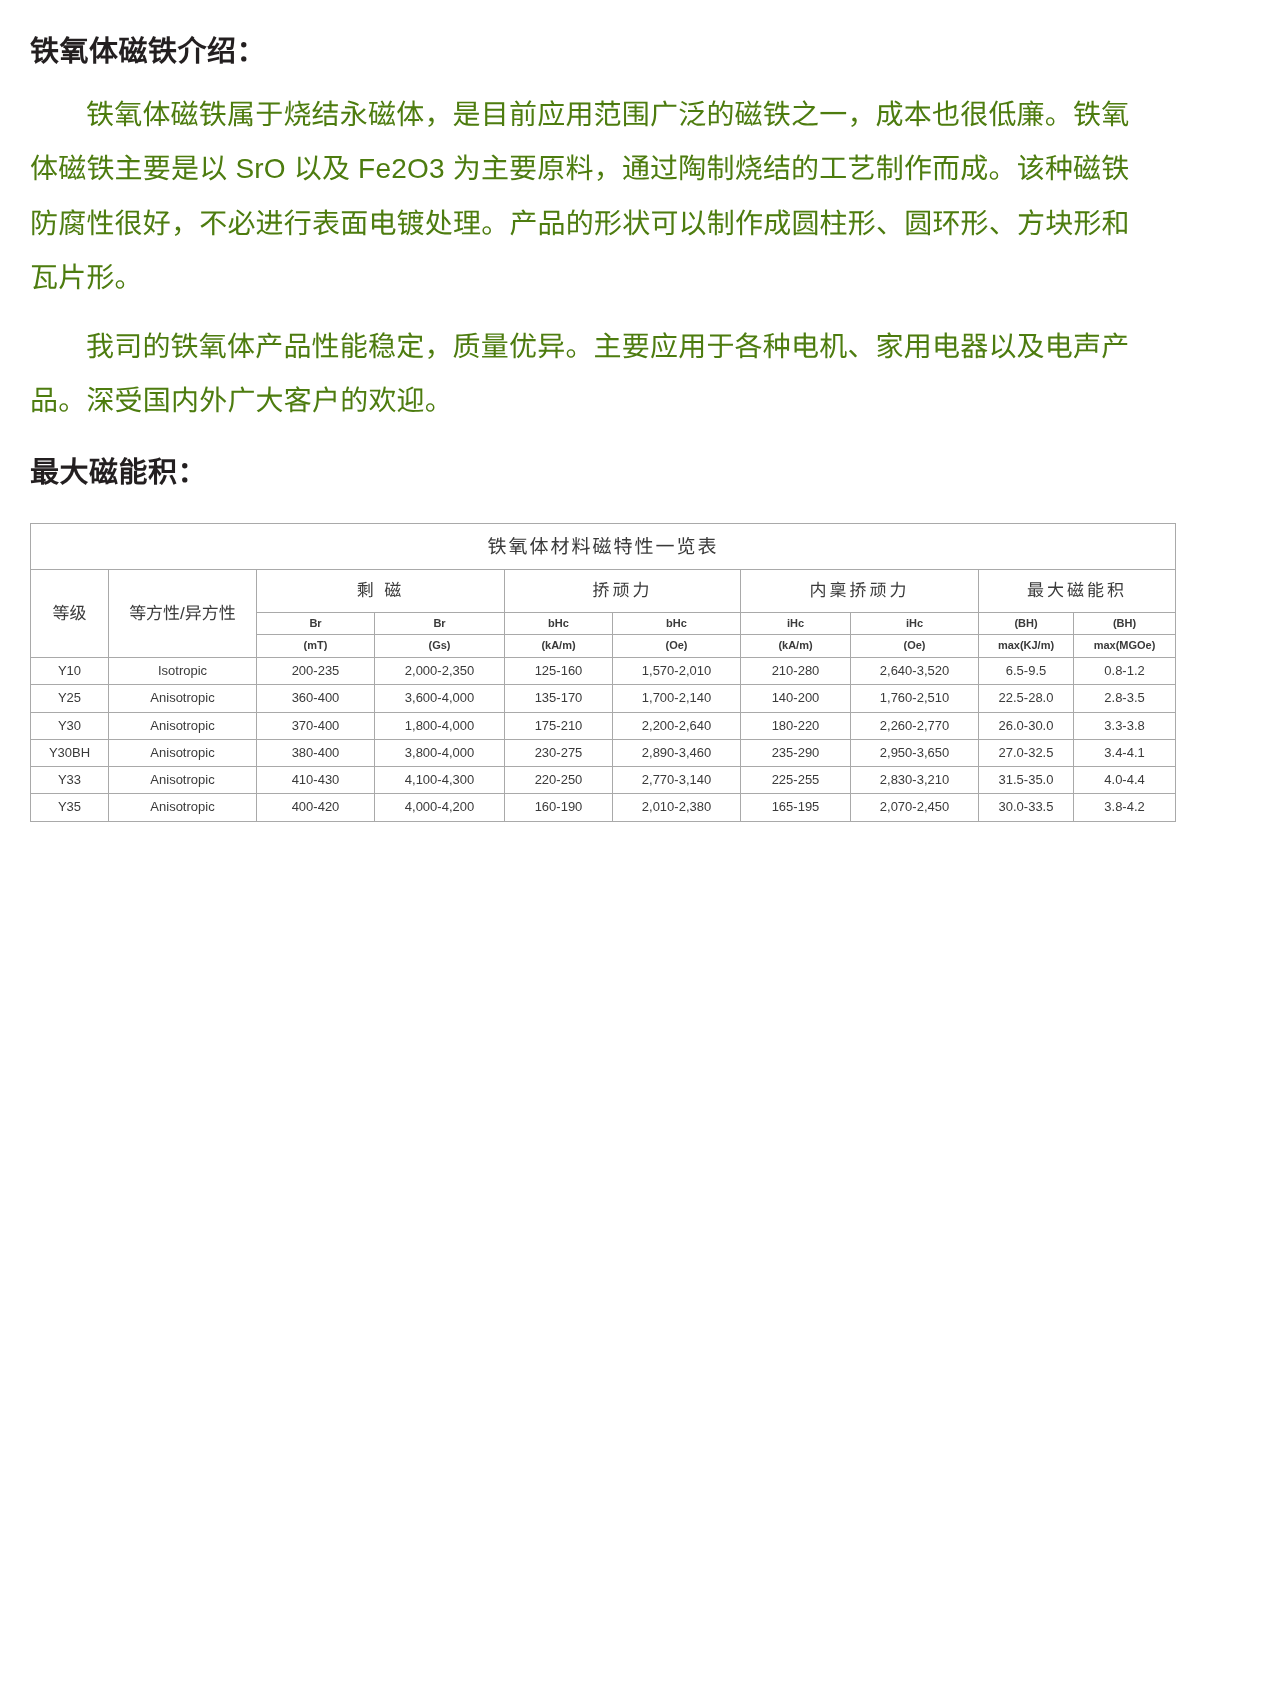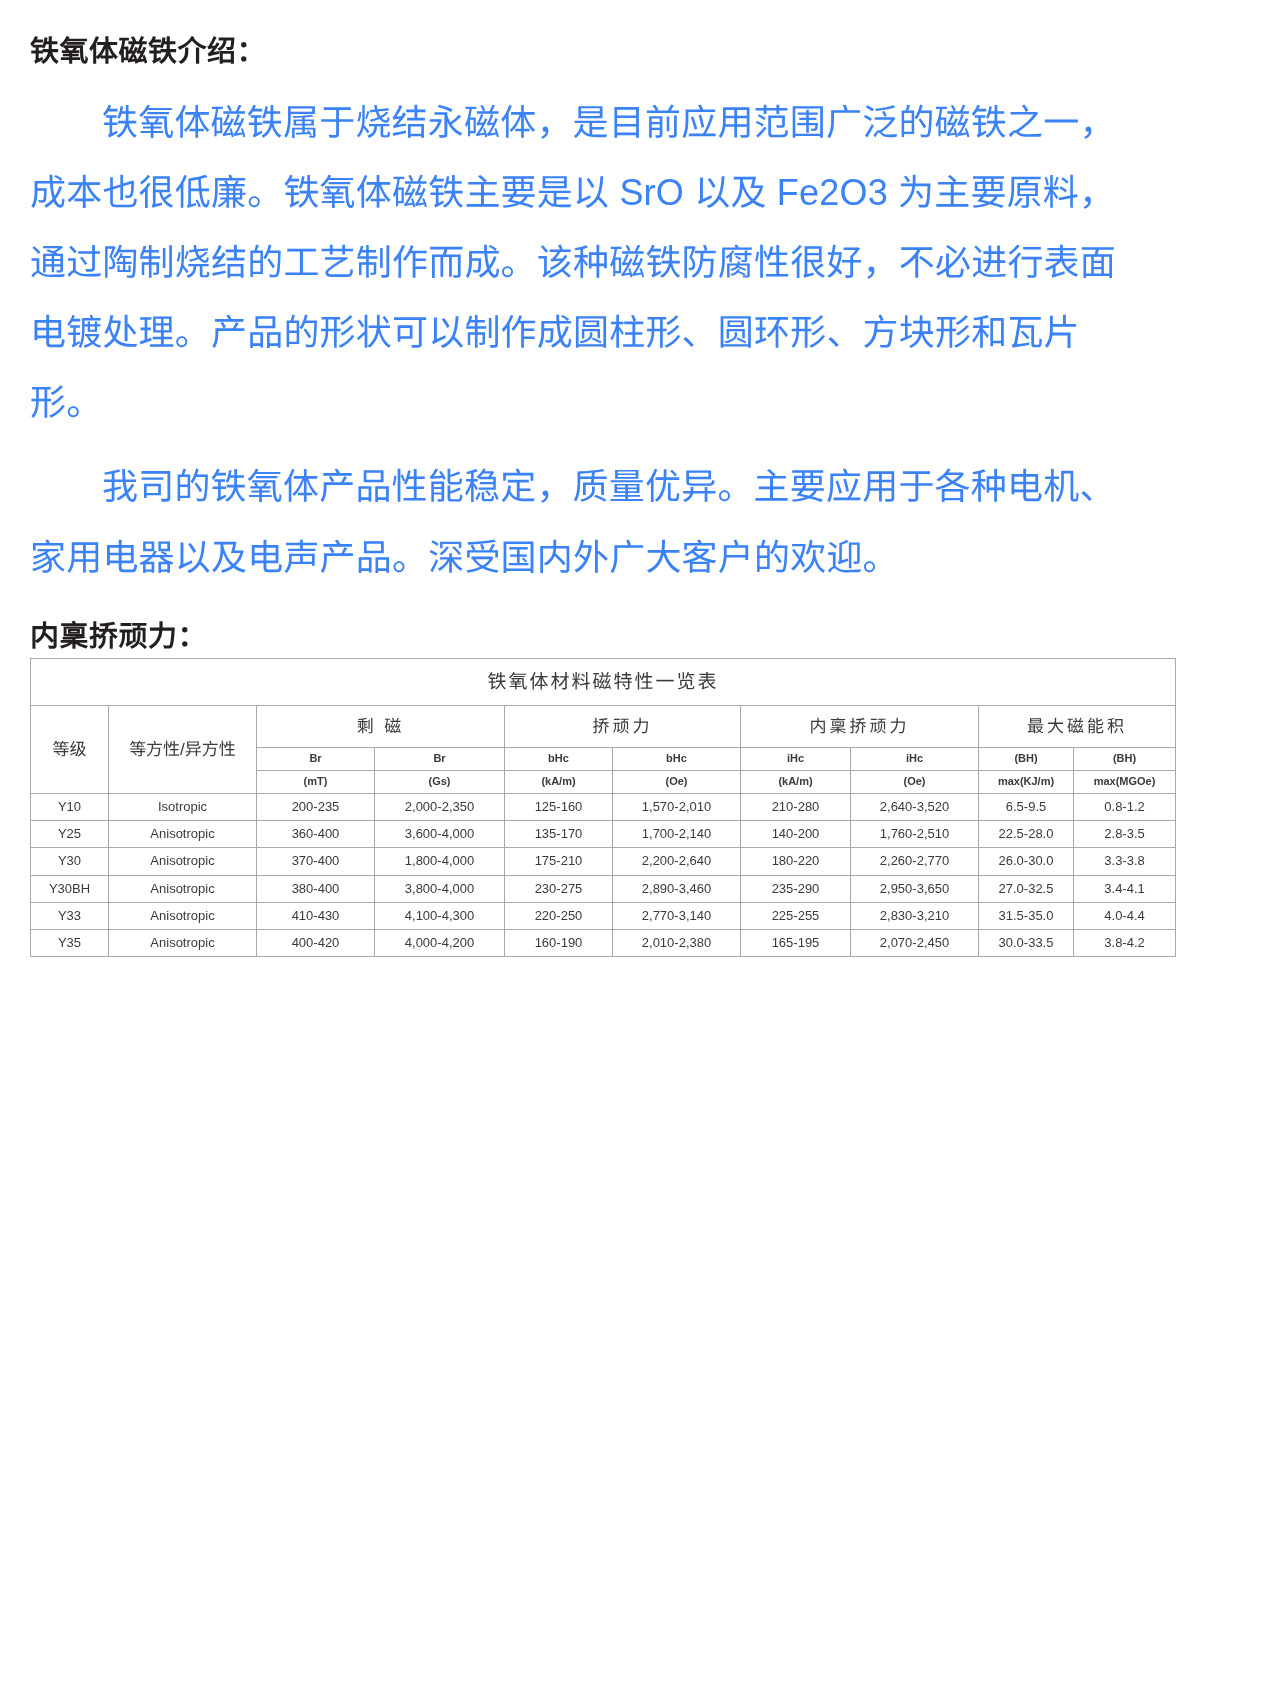--- a/index.html
+++ b/index.html
@@ -23,34 +23,35 @@
   }
   h2.section-heading {
     font-size: 29px;
     font-weight: bold;
     margin: 10px 0 0 0;
     line-height: 1.5;
     letter-spacing: 0.5px;
     color: #231f20;
   }
   p.body-text {
-    font-size: 36px;
+    font-size: 28px;
     line-height: 1.95;
     margin: 14px 0 0 0;
     text-indent: 2em;
-    color: #3b82f6;
+    color: #4d7c0f;
     letter-spacing: 0.2px;
   }
   p.body-text.no-indent {
     text-indent: 0;
   }
   .spacer-sm { height: 12px; }
 
   
   .table-wrap {
+    margin-top: 28px;
     width: 1105px;
   }
   table.spec-table {
     border-collapse: collapse;
     width: 100%;
     font-size: 15px;
     color: #3a3a3a;
     table-layout: fixed;
   }
   table.spec-table td,
@@ -103,21 +104,21 @@
 <div class="page">
 
   <h2 class="section-heading">铁氧体磁铁介绍：</h2>
 
   <p class="body-text">铁氧体磁铁属于烧结永磁体，是目前应用范围广泛的磁铁之一，成本也很低廉。铁氧体磁铁主要是以 SrO 以及 Fe2O3 为主要原料，通过陶制烧结的工艺制作而成。该种磁铁防腐性很好，不必进行表面电镀处理。产品的形状可以制作成圆柱形、圆环形、方块形和瓦片形。</p>
 
   <p class="body-text">我司的铁氧体产品性能稳定，质量优异。主要应用于各种电机、家用电器以及电声产品。深受国内外广大客户的欢迎。</p>
 
   <div class="spacer-sm"></div>
 
-  <h2 class="section-heading">内稟挢顽力：</h2>
+  <h2 class="section-heading">最大磁能积：</h2>
 
 
   <div class="table-wrap">
     <table class="spec-table">
       <colgroup>
         <col class="c-grade">
           <col class="c-iso">
         <col class="c-d">
           <col class="c-e">
         <col class="c-f">

